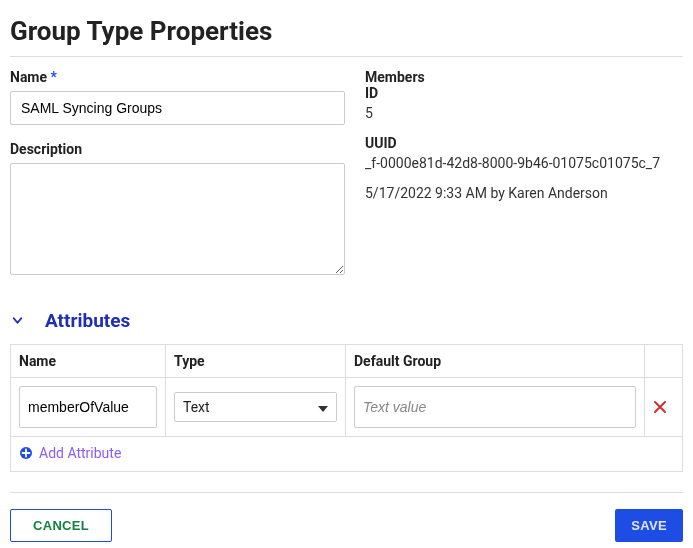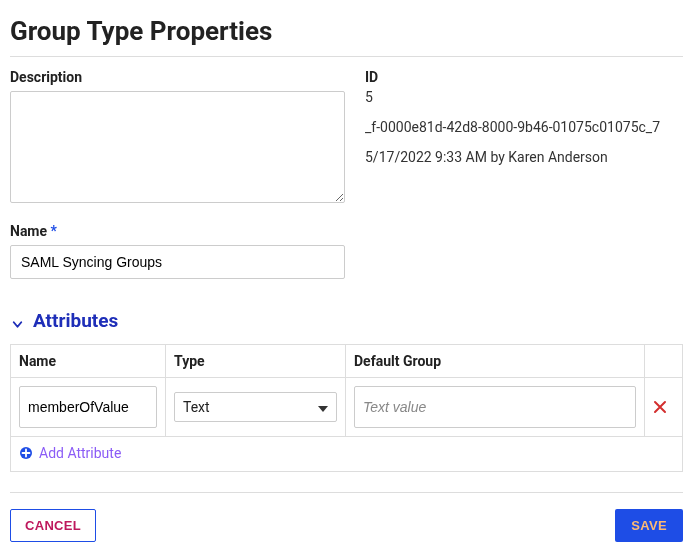--- a/index.html
+++ b/index.html
@@ -54,22 +54,22 @@
       padding: 8px 10px;
       font-size: 14px;
       border-radius: 2px;
       resize: both;
     }
     .field-block { margin-bottom: 16px; }
     .meta-label { font-weight: 700; font-size: 14px; margin-top: 0; }
     .meta-value { font-size: 14px; color: #333; margin: 4px 0 14px 0; }
     .section-header {
       display: flex;
-      align-items: flex-end;
-      gap: 8px;
+      align-items: center;
+      gap: 20px;
       margin-top: 14px;
       margin-bottom: 12px;
       cursor: pointer;
     }
     .section-title {
       color: #1e2eb8;
       font-weight: 700;
       font-size: 19px;
     }
     .chevron {
@@ -137,68 +137,70 @@
     .footer-bar {
       border-top: 1px solid #ddd;
       margin-top: 20px;
       padding-top: 16px;
       display: flex;
       justify-content: space-between;
       align-items: center;
     }
     .btn-outline {
       border: 1px solid #1e4de6;
-      color: #be185d;
-      background: #fff;
-      padding: 8px 14px;
+      color: #15803d;
+      background: #fff;
+      padding: 8px 22px;
       font-size: 13px;
       font-weight: 600;
       cursor: pointer;
       border-radius: 2px;
       letter-spacing: 0.3px;
     }
     .btn-primary {
       border: none;
-      color: #fdba74;
+      color: #e5e5e5;
       background: #1e4de6;
       padding: 9px 16px;
       font-size: 13px;
       font-weight: 600;
       cursor: pointer;
       border-radius: 2px;
       letter-spacing: 0.3px;
       margin-left: 8px;
     }
     th.col-del, td.col-del { width:38px; text-align:center; }
   </style>
 </head>
 <body>
 
 <h1 class="page-title">Group Type Properties</h1>
 <hr class="hr">
 
 <div class="two-col">
   <div class="col-left">
-    <div class="field-block">
-      <div class="field-label">Description</div>
-      <textarea class="textarea" style=""></textarea>
-    </div>
     <div class="field-block">
       <div class="field-label">
         <span>Name</span>
         <span class="req-mark">*</span>
       </div>
       <input type="text" class="text-input" value="SAML Syncing Groups" style="">
     </div>
+    <div class="field-block">
+      <div class="field-label">Description</div>
+      <textarea class="textarea" style=""></textarea>
+    </div>
   </div>
   <div class="col-right">
+    <div class="meta-label">Members</div>
 
     <div class="meta-label">ID</div>
     <div class="meta-value">5</div>
 
+    <div class="meta-label">UUID</div>
     <div class="meta-value">_f-0000e81d-42d8-8000-9b46-01075c01075c_7</div>
 
     <div class="meta-value">5/17/2022 9:33 AM by Karen Anderson</div>
   </div>
 </div>
 
 <div class="section-header">
   <span class="chevron">
     <svg width="15" height="15" viewBox="0 0 20 20">
         <path d="M5 7 L10 13 L15 7" fill="none" stroke="#1e2eb8" stroke-width="2.5" stroke-linecap="round" stroke-linejoin="round"></path>

